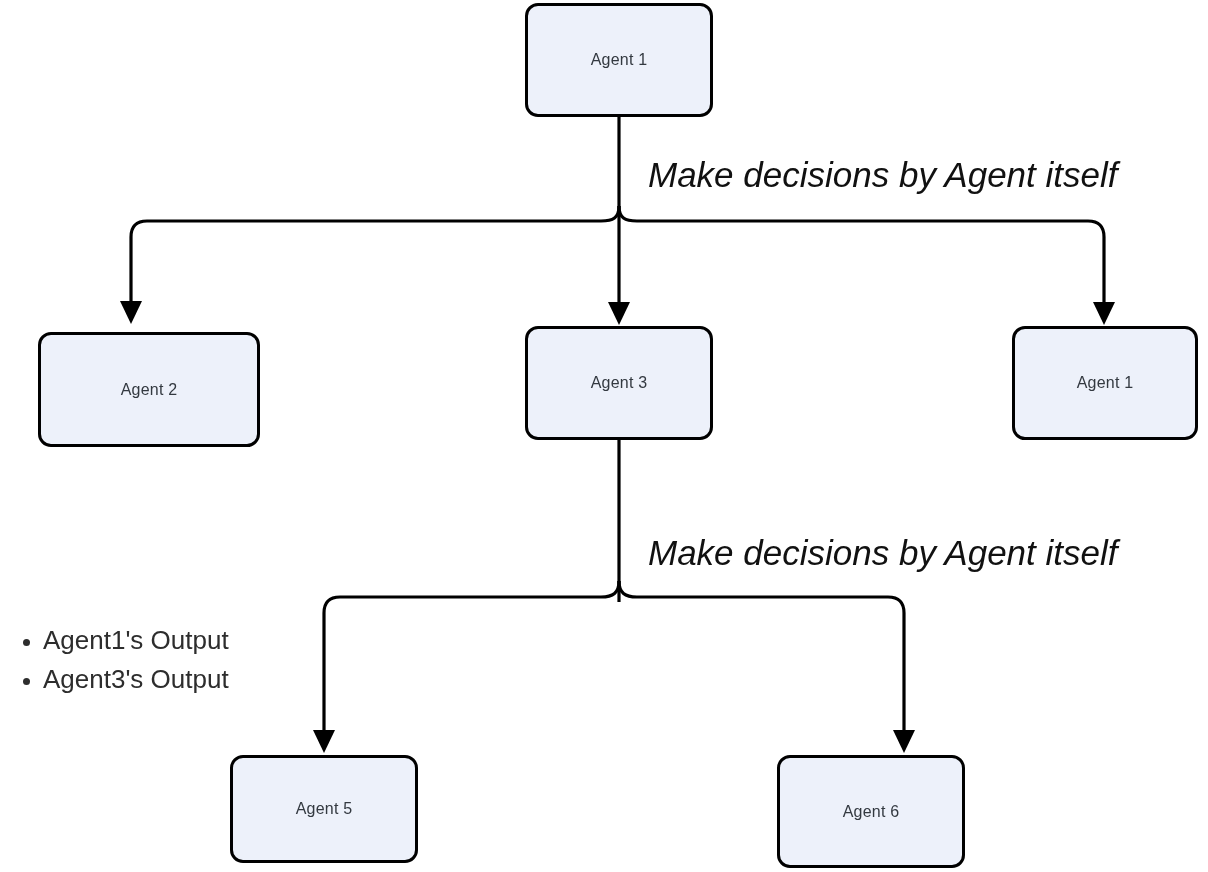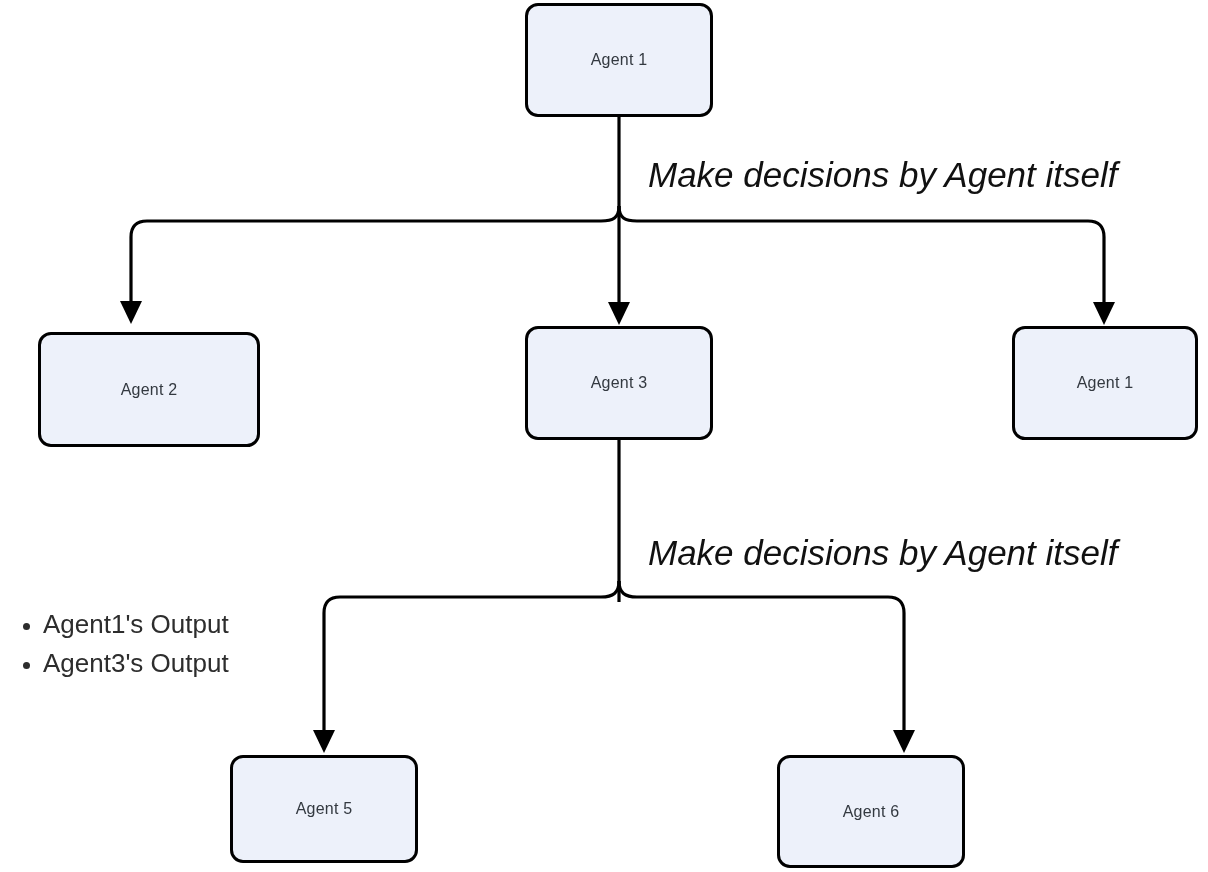--- a/index.html
+++ b/index.html
@@ -28,21 +28,21 @@
     font-size:16px;color:var(--node-text);letter-spacing:0.2px;
   }
   .edge-label{
     position:absolute;
     font-size:35px;color:var(--label-text);
     white-space:nowrap;line-height:1.2;font-style:italic;
   }
   .annotation{position:absolute;left:2px;top:599px;width:310px;color:#2d2d2d;}
   .annotation-title{font-size:26px;line-height:32px;white-space:nowrap;}
   .wide-colon{padding-left:7px;}
-  .annotation-list{list-style:disc;margin-top:6px;padding-left:41px;}
+  .annotation-list{list-style:disc;margin-top:22px;padding-left:41px;}
   .annotation-list li{font-size:26px;line-height:39px;}
   .annotation-list li::marker{color:#2d2d2d;font-size:22px;}
 </style>
 </head>
 <body>
 
 <div class="canvas">
 
   <svg class="connector-layer" width="1208" height="872" viewBox="0 0 1208 872" aria-hidden="true">
 

